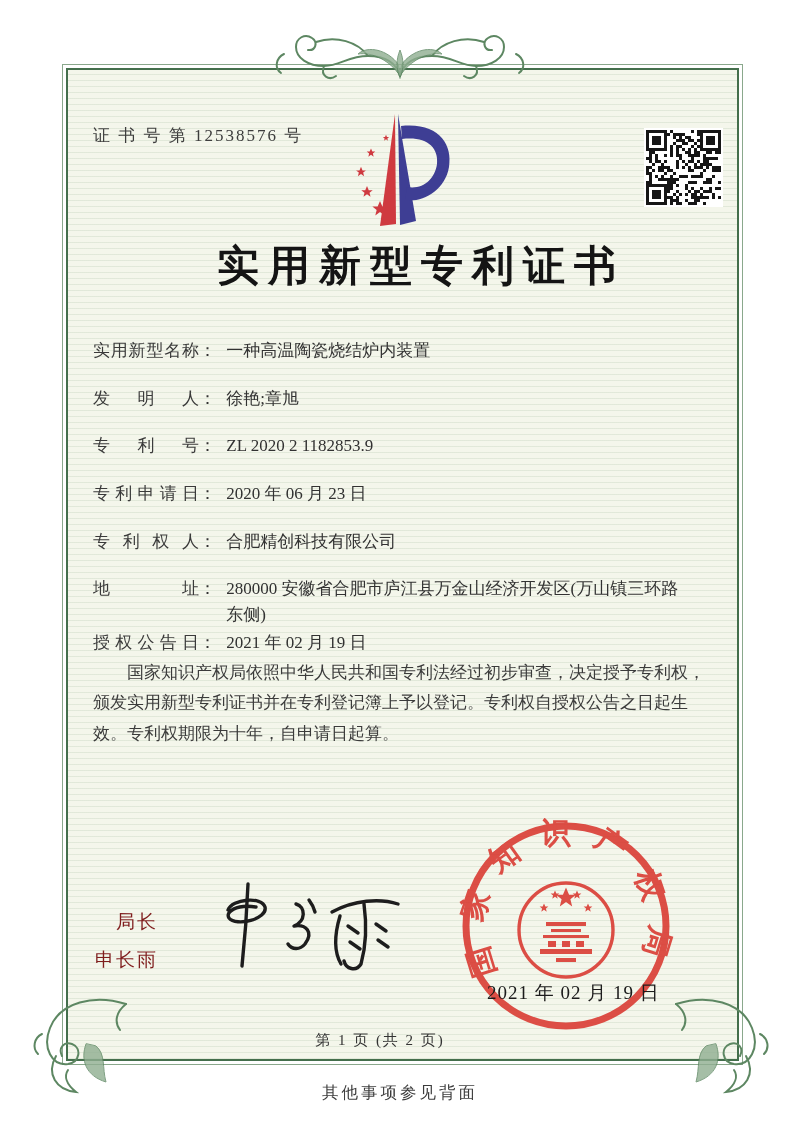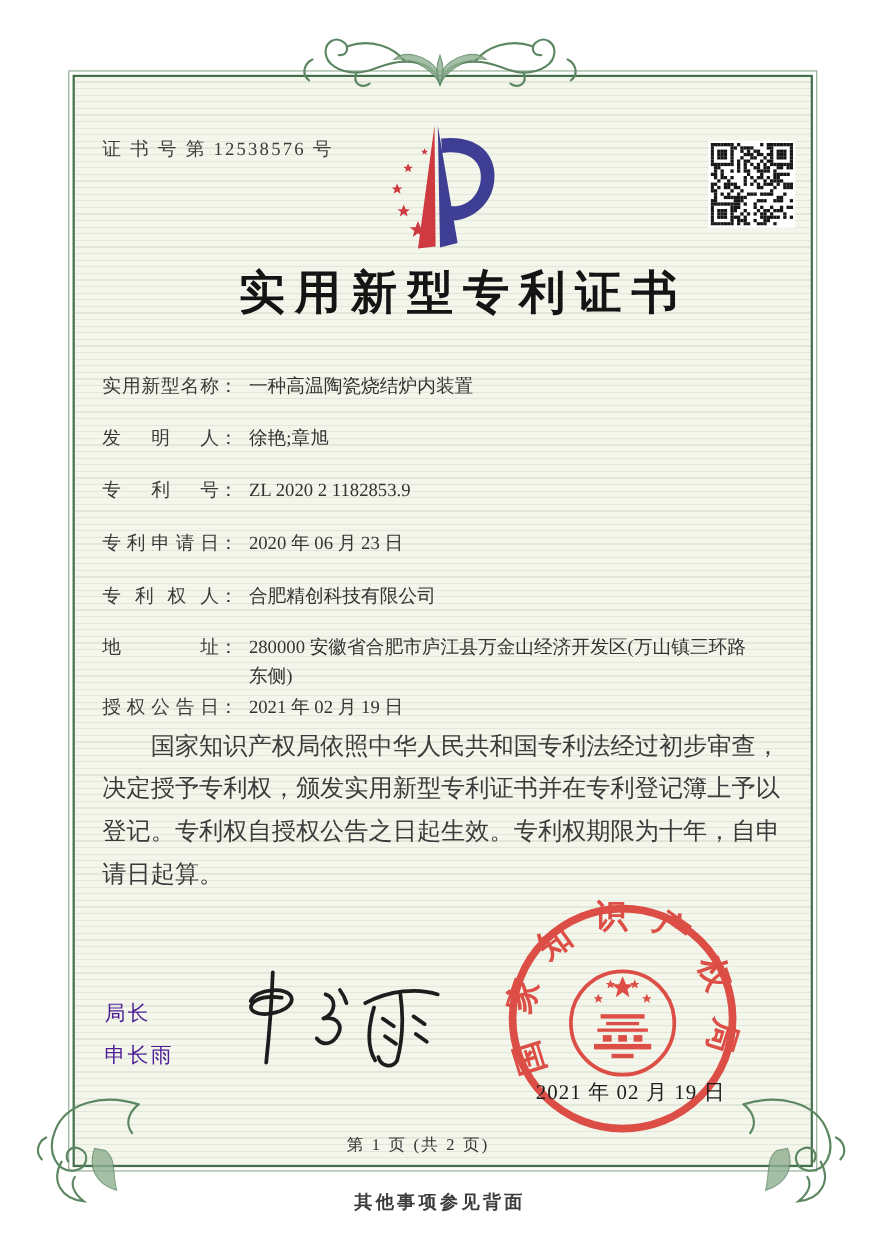--- a/index.html
+++ b/index.html
@@ -36,29 +36,29 @@
   }
   
   .row{position:absolute;left:93px;font-size:17px;color:#323232;line-height:1.55;width:660px;}
   .flabel{display:inline-block;width:106px;text-align:justify;text-align-last:justify;vertical-align:top;color:#3a3a3a;}
   .colon{vertical-align:top;}
   .fvalue{display:inline-block;max-width:470px;vertical-align:top;margin-left:6px;}
   .fvalue.wrap{width:452px;}
   .grant2{position:absolute;left:257px;top:0;white-space:nowrap;}
   .flabel.small{width:96px;}
   
-  .paras{position:absolute;left:93px;top:658px;width:618px;font-size:22px;line-height:1.78;color:#3b3b3b;}
+  .paras{position:absolute;left:93px;top:658px;width:618px;font-size:17px;line-height:1.78;color:#3b3b3b;}
   .paras p{margin:0;text-indent:2em;}
   
-  .comm{position:absolute;left:95px;top:903px;font-size:19px;color:#4c1d95;line-height:2.0;letter-spacing:2px;}
+  .comm{position:absolute;left:95px;top:903px;font-size:19px;color:#7f1d1d;line-height:2.0;letter-spacing:2px;text-align:right;}
   .sig{position:absolute;left:212px;top:874px;}
   .seal{position:absolute;left:458px;top:818px;}
   .sealdate{position:absolute;left:487px;top:980px;font-size:19px;color:#1b1b1b;letter-spacing:1px;white-space:nowrap;}
   .pageinfo{position:absolute;left:0;top:1031px;width:760px;text-align:center;font-size:15px;letter-spacing:2px;color:#333;}
-  .backnote{position:absolute;left:0;top:1082px;width:800px;text-align:center;font-size:16.5px;letter-spacing:3px;color:#3c3c3c;font-weight:bold;}
+  .backnote{position:absolute;left:0;top:1082px;width:800px;text-align:center;font-size:16.5px;letter-spacing:3px;color:#3c3c3c;}
 </style>
 </head>
 <body>
 
 <div class="frame">
   <div class="frame-inner"></div>
 </div>
 
 <svg class="orn" style="left:268px;top:20px" width="264" height="66" viewBox="0 0 264 66">
   <g>

